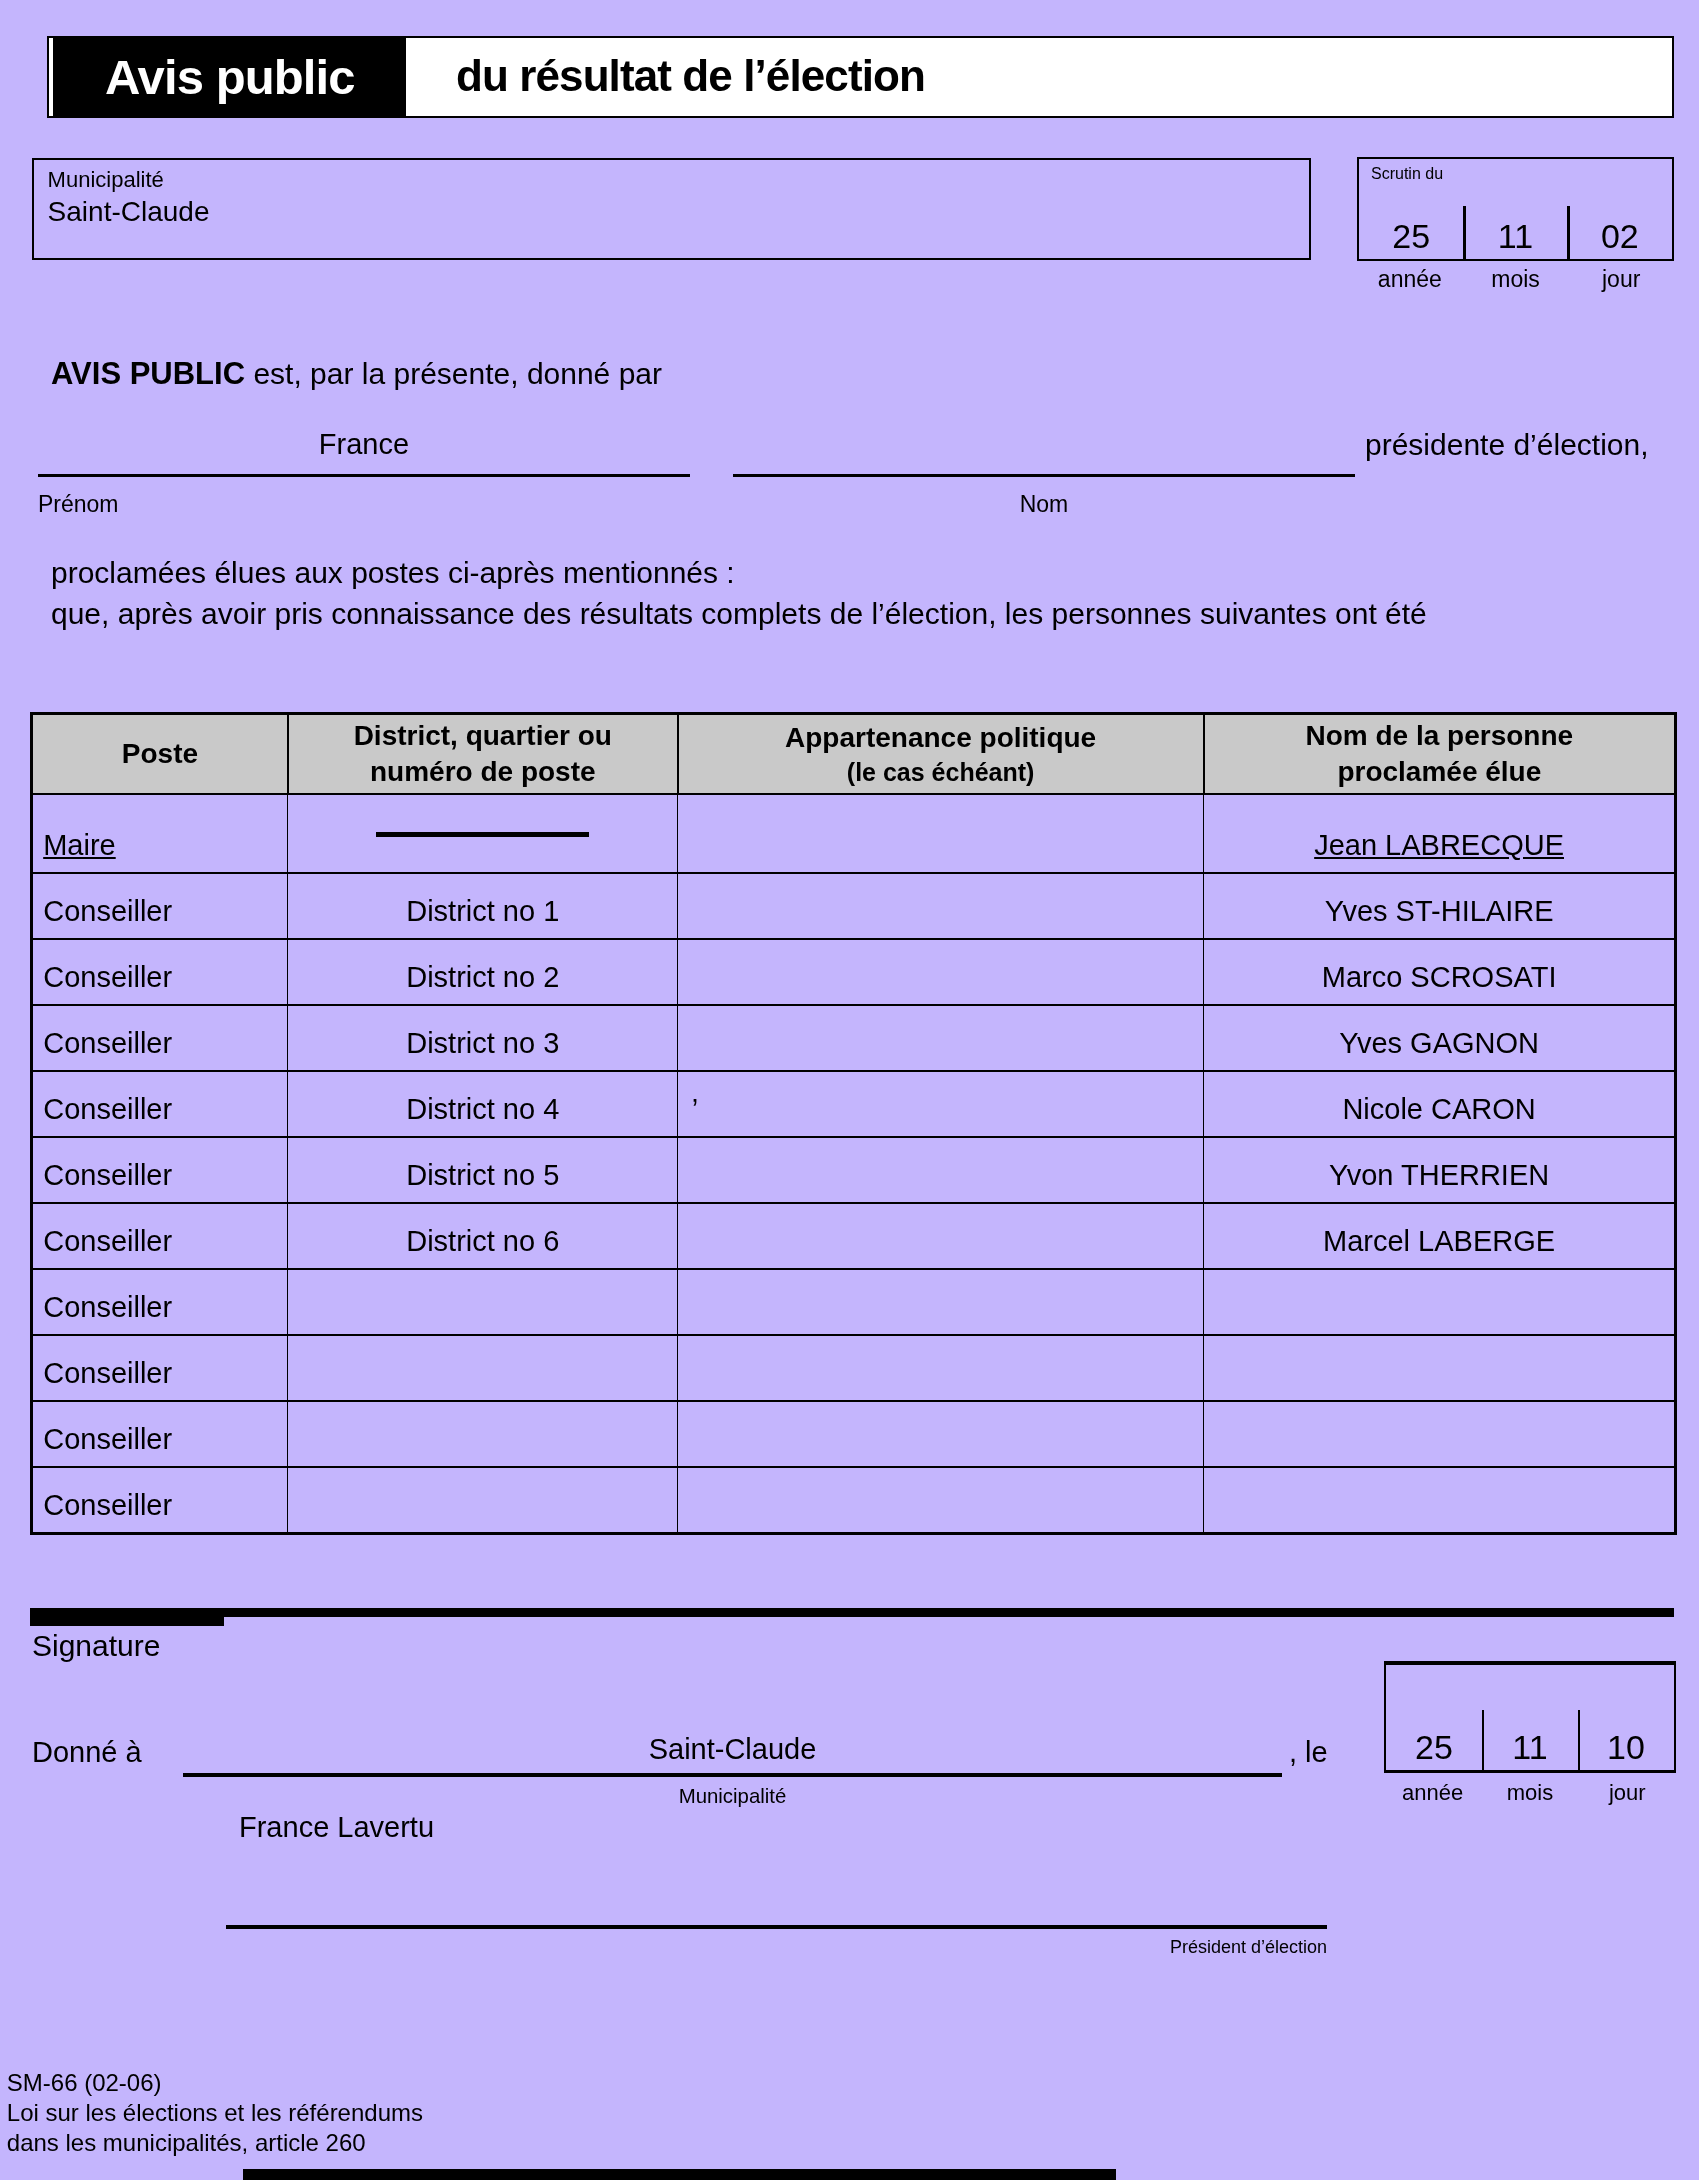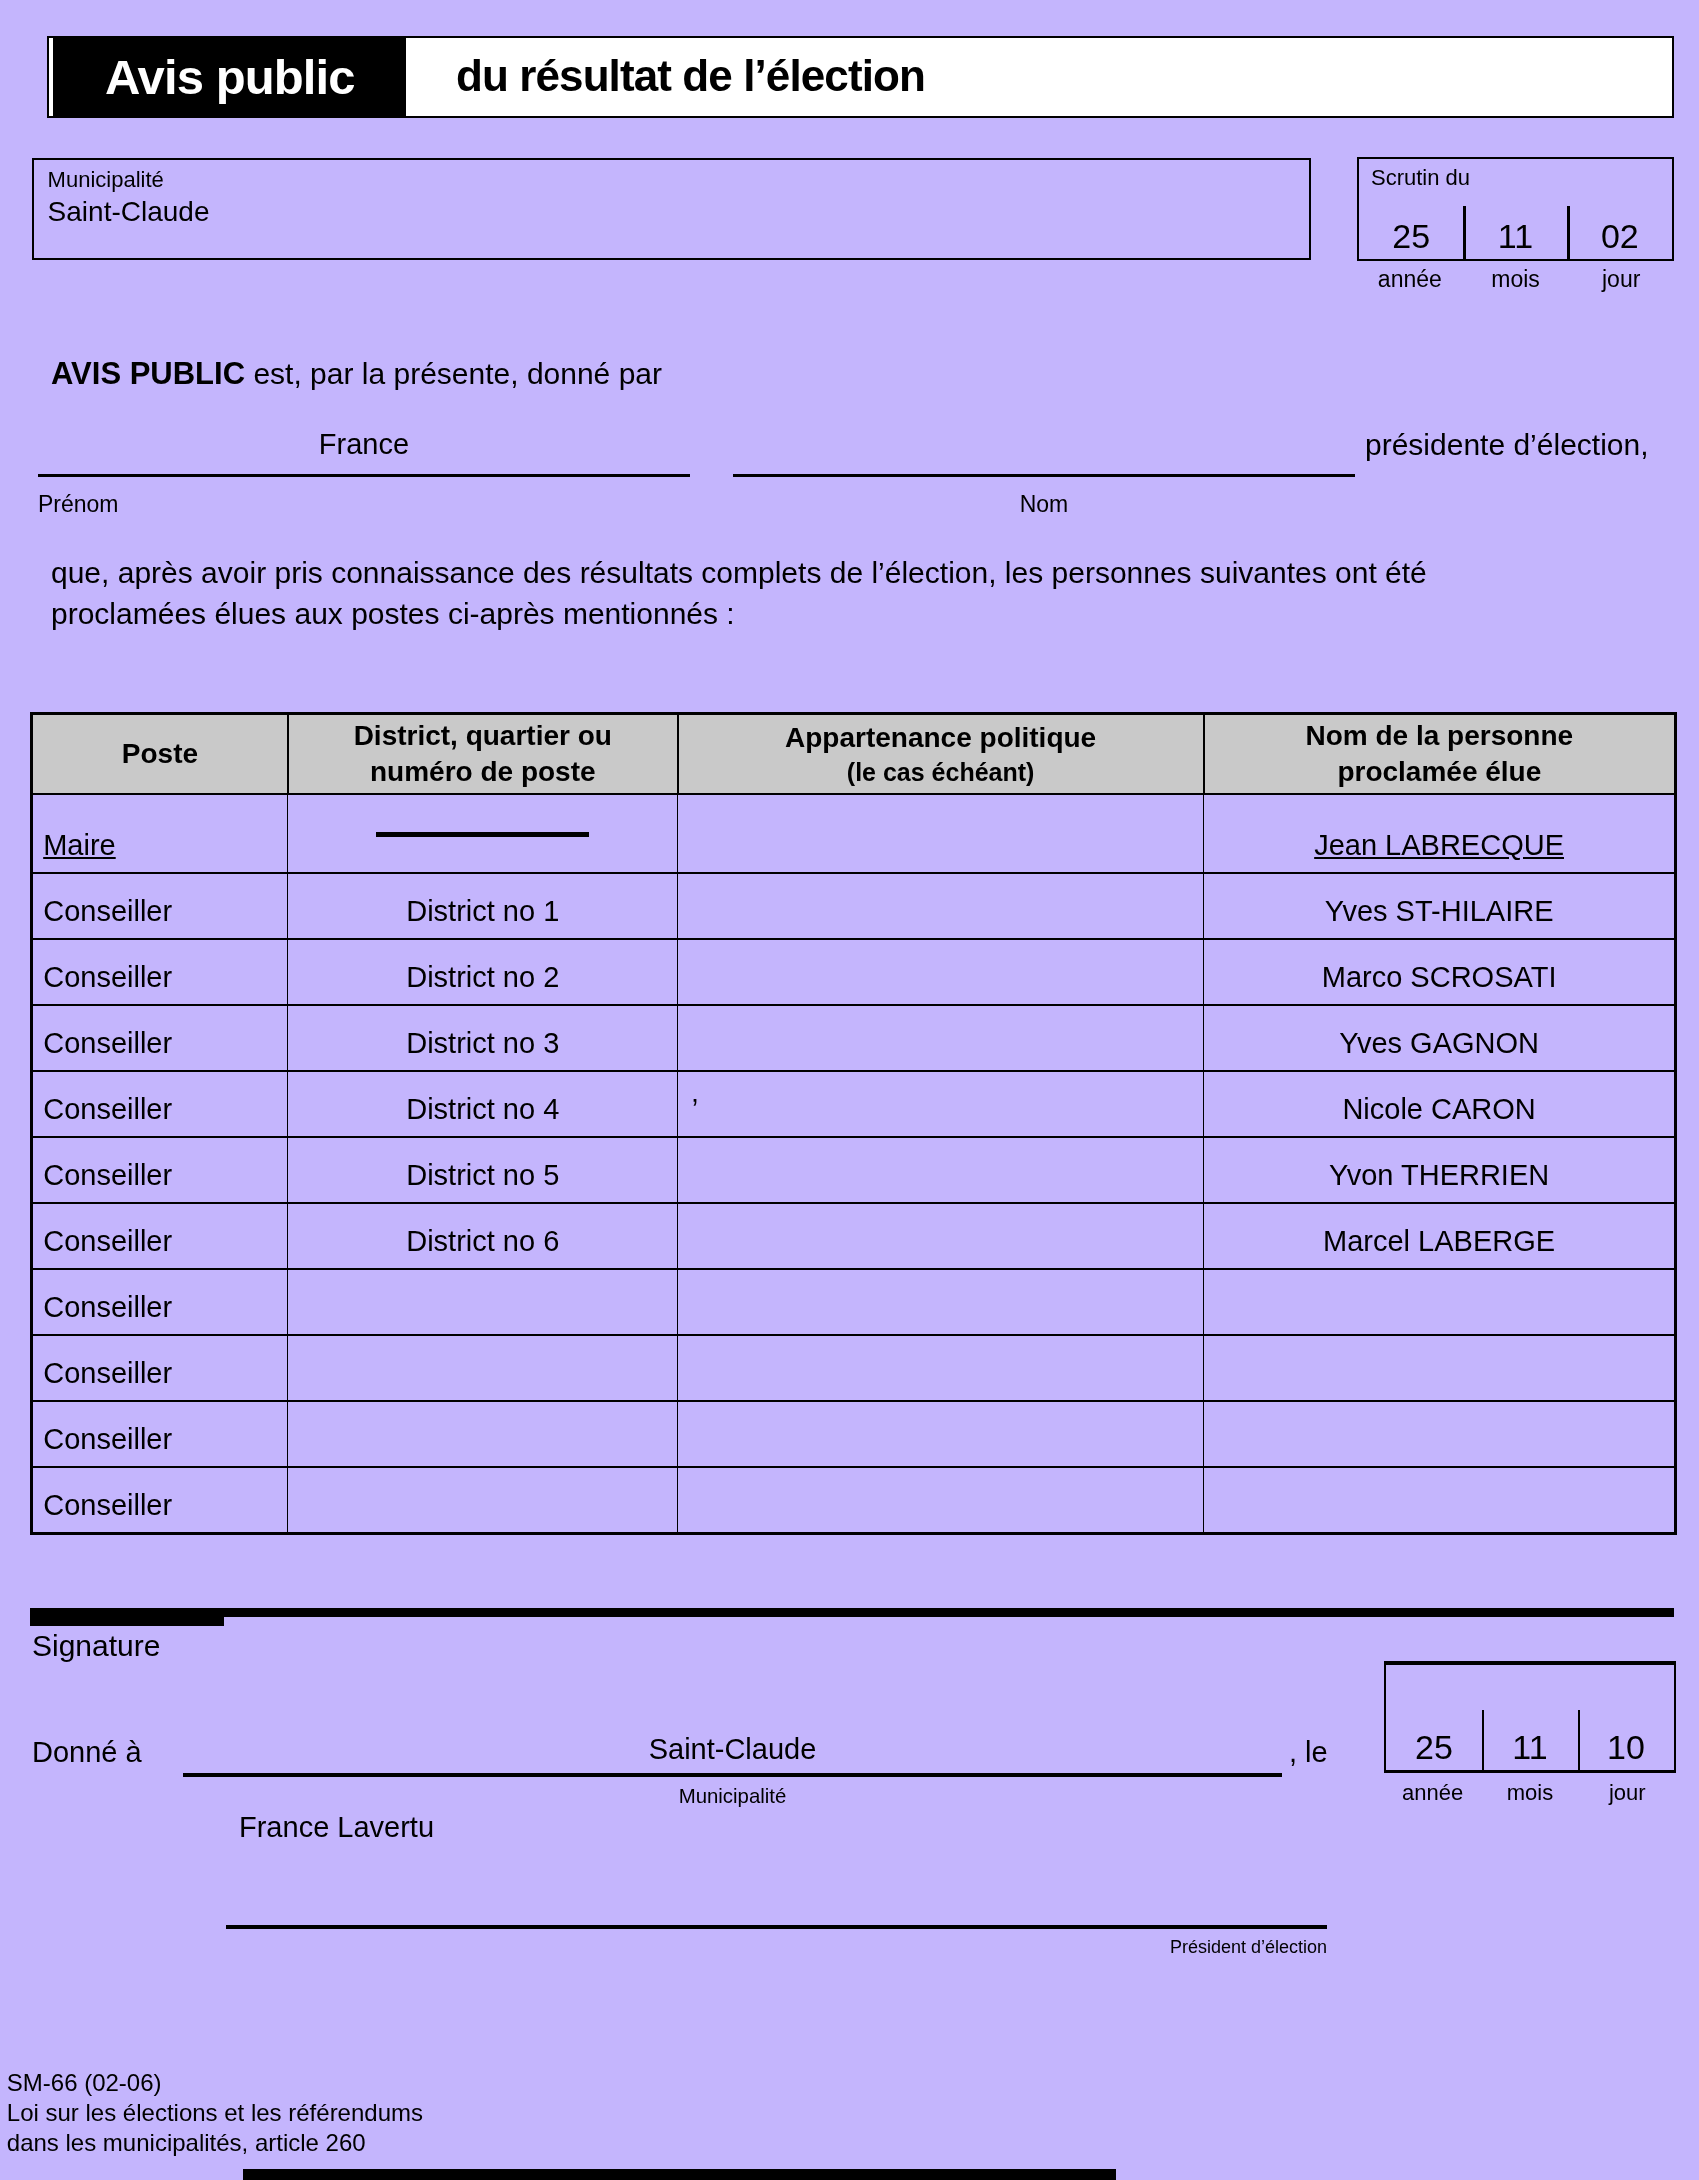--- a/index.html
+++ b/index.html
@@ -11,21 +11,21 @@
   }
   
   .header-box { position:absolute; left:47px; top:36px; width:1627px; height:82px; border:2.6px solid #000; background:#fff; }
   .header-black { position:absolute; left:4.3px; top:0; bottom:0; width:353px; background:#000; color:#fff; display:flex; align-items:center; justify-content:center; font-weight:bold; font-size:49px; letter-spacing:-0.9px; }
   .header-title { position:absolute; left:407px; top:50%; transform:translateY(-52%); font-weight:bold; font-size:44px; letter-spacing:-0.9px; }
   
   .muni-box { position:absolute; left:32px; top:158px; width:1279px; height:102px; border:2.6px solid #000; }
   .muni-label { position:absolute; left:13.6px; top:6.8px; font-size:22px; }
   .muni-value { position:absolute; left:13.6px; top:36px; font-size:28px; }
   .scrutin-box { position:absolute; left:1357px; top:157px; width:317px; height:104px; border:2.6px solid #000; }
-  .scrutin-label { position:absolute; left:12px; top:6px; font-size:22px; }
+  .scrutin-label { position:absolute; left:12px; top:6px; font-size:16px; }
   .scrutin-cells { position:absolute; left:0; bottom:3.4px; width:100%; display:flex; }
   .scrutin-cells span { flex:1; text-align:center; font-size:34px; }
   .vdiv { position:absolute; bottom:0; width:2.6px; height:53px; background:#000; }
   .vdiv.d1 { left:33.3%; } .vdiv.d2 { left:66.6%; }
   .scrutin-labels { position:absolute; left:1357px; top:266px; width:317px; display:flex; }
   .scrutin-labels span { flex:1; text-align:center; font-size:23px; }
   
   .intro { position:absolute; left:51px; top:356px; font-size:30px; }
   .intro b { font-size:31px; }
   .fname { position:absolute; left:38px; top:428px; width:652px; text-align:center; font-size:29px; }
@@ -109,22 +109,22 @@
   <div class="fname">France</div>
   <div class="fline"></div>
   <div class="flabel">Prénom</div>
 
   <div class="lline"></div>
   <div class="llabel">Nom</div>
 
   <div class="role">présidente d’élection,</div>
 
   <div class="para">
+    <span>proclamées élues aux postes ci-après mentionnés :</span>
     <span>que, après avoir pris connaissance des résultats complets de l’élection, les personnes suivantes ont été</span>
-    <span>proclamées élues aux postes ci-après mentionnés :</span>
   </div>
 
   <table class="results">
     <colgroup>
       <col style="width:15.6%">
         <col style="width:23.7%">
         <col style="width:32.0%">
         <col style="width:28.7%">
     </colgroup>
     <thead>

